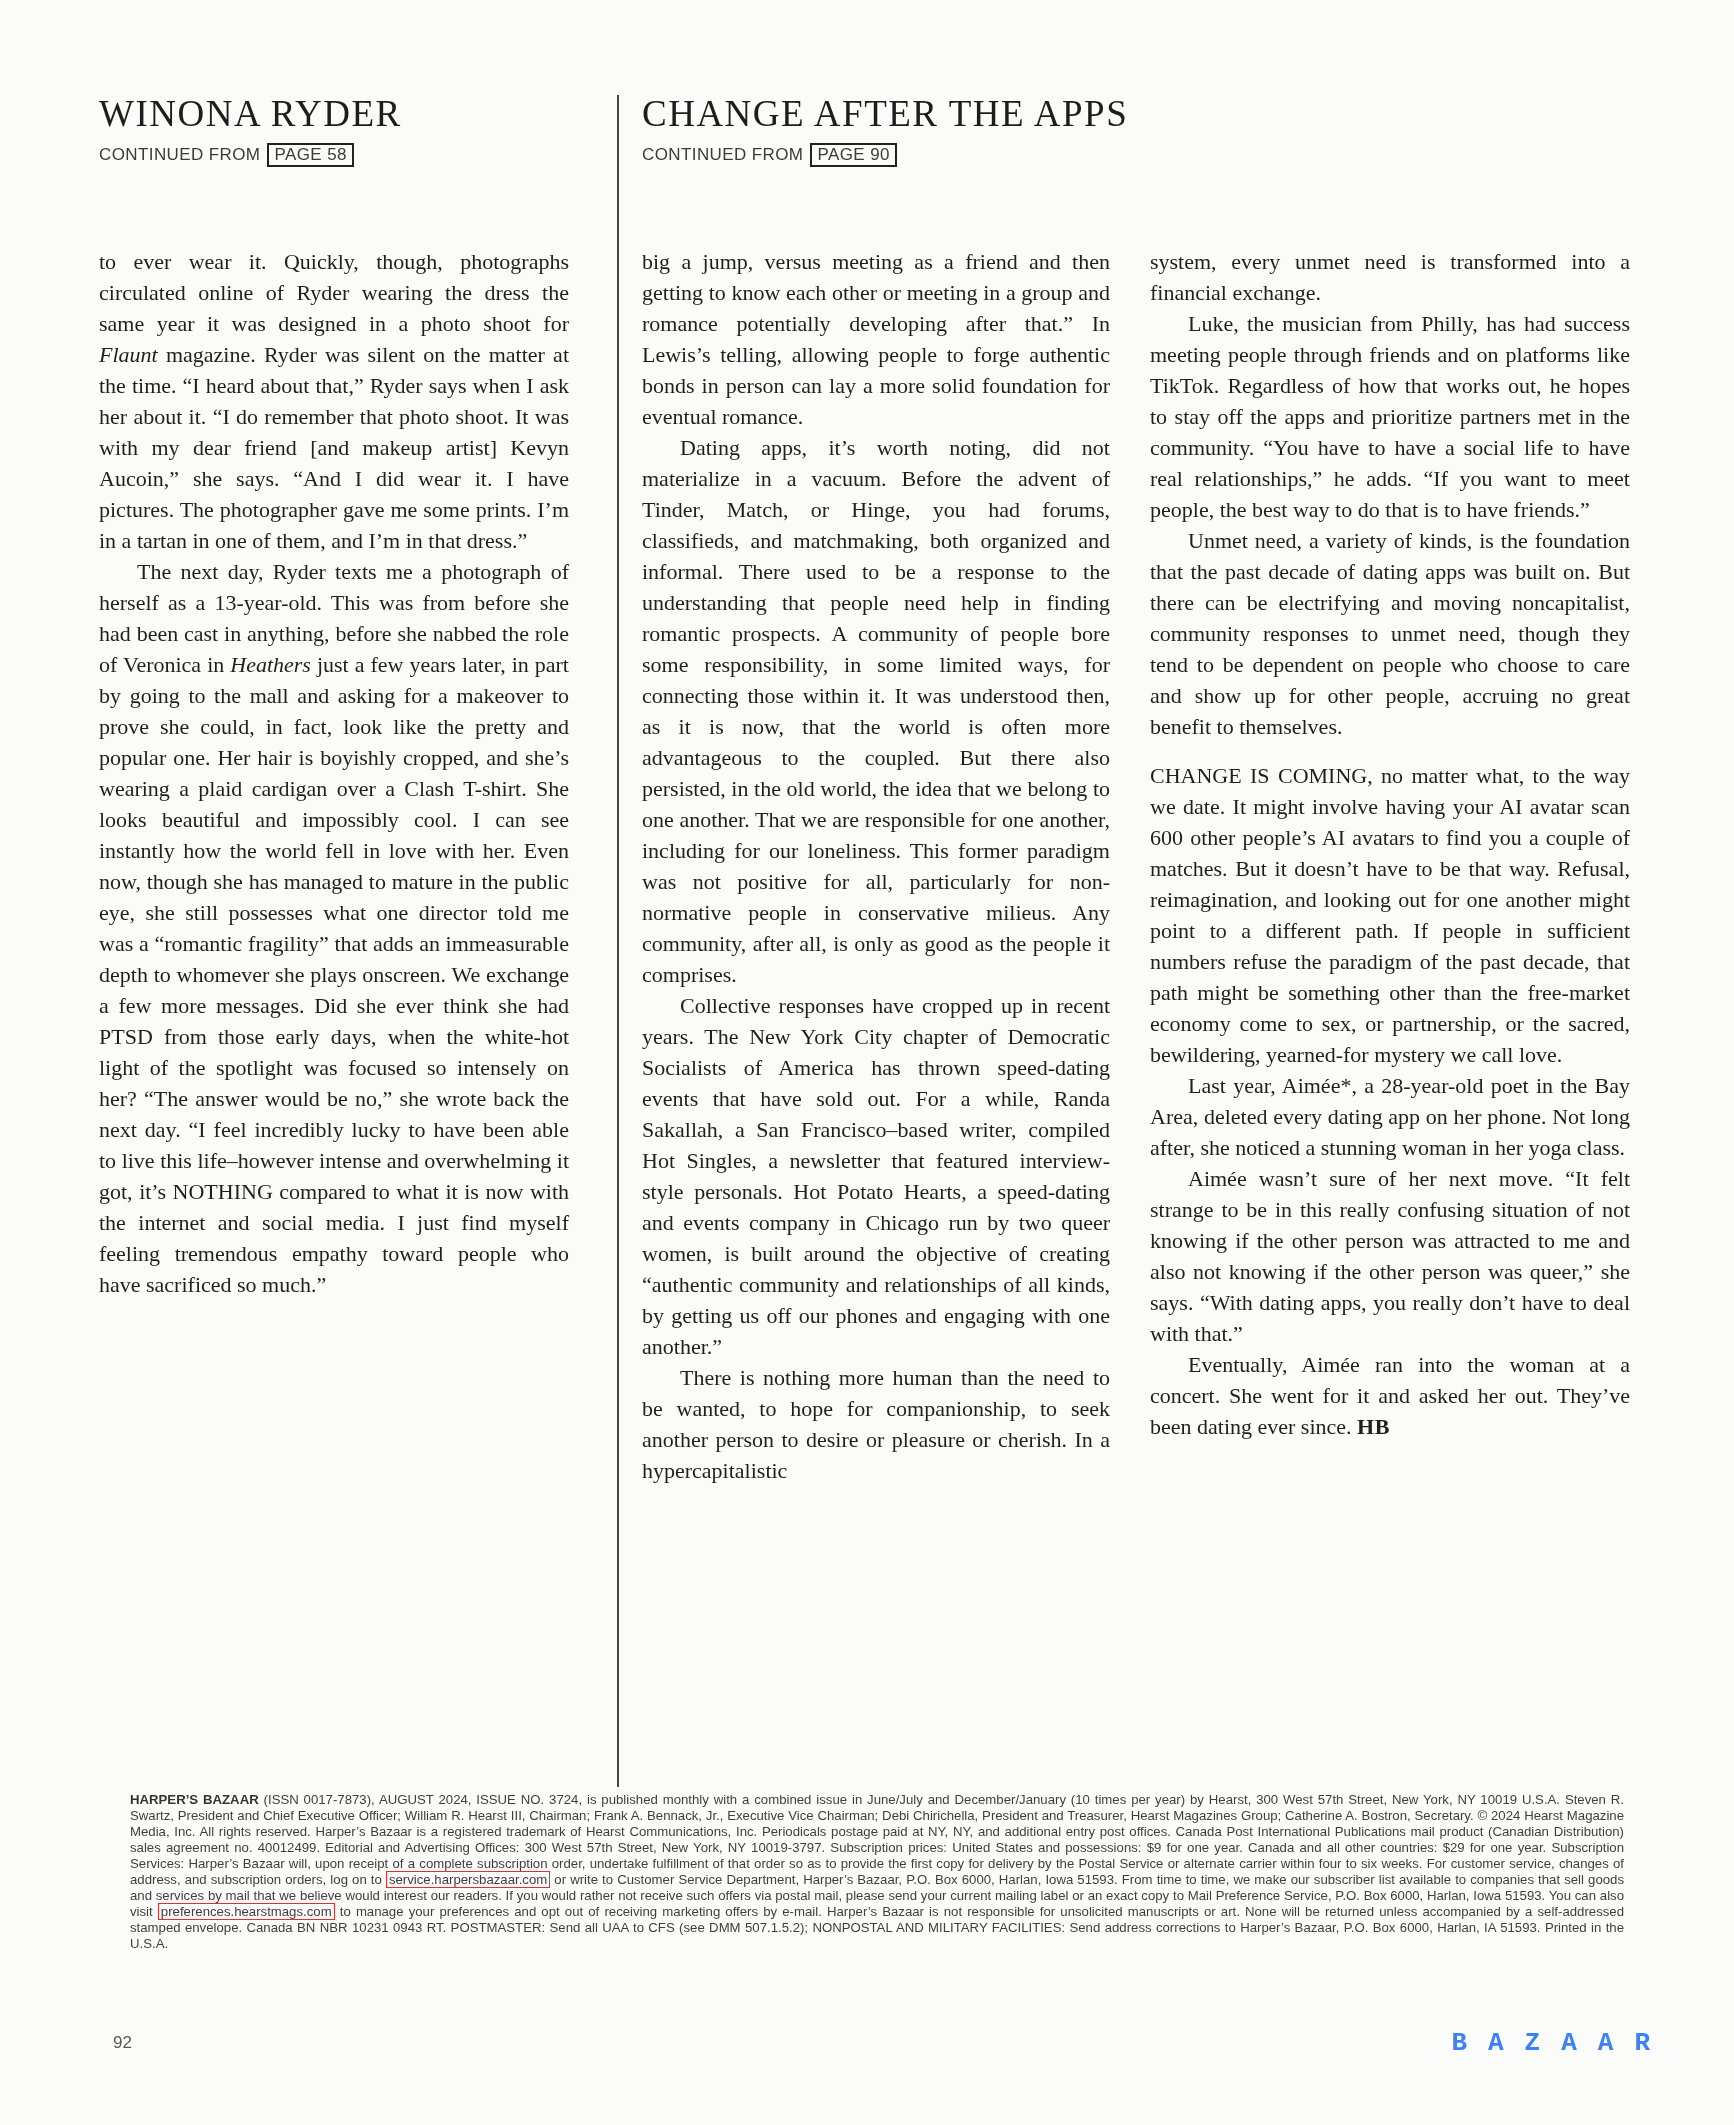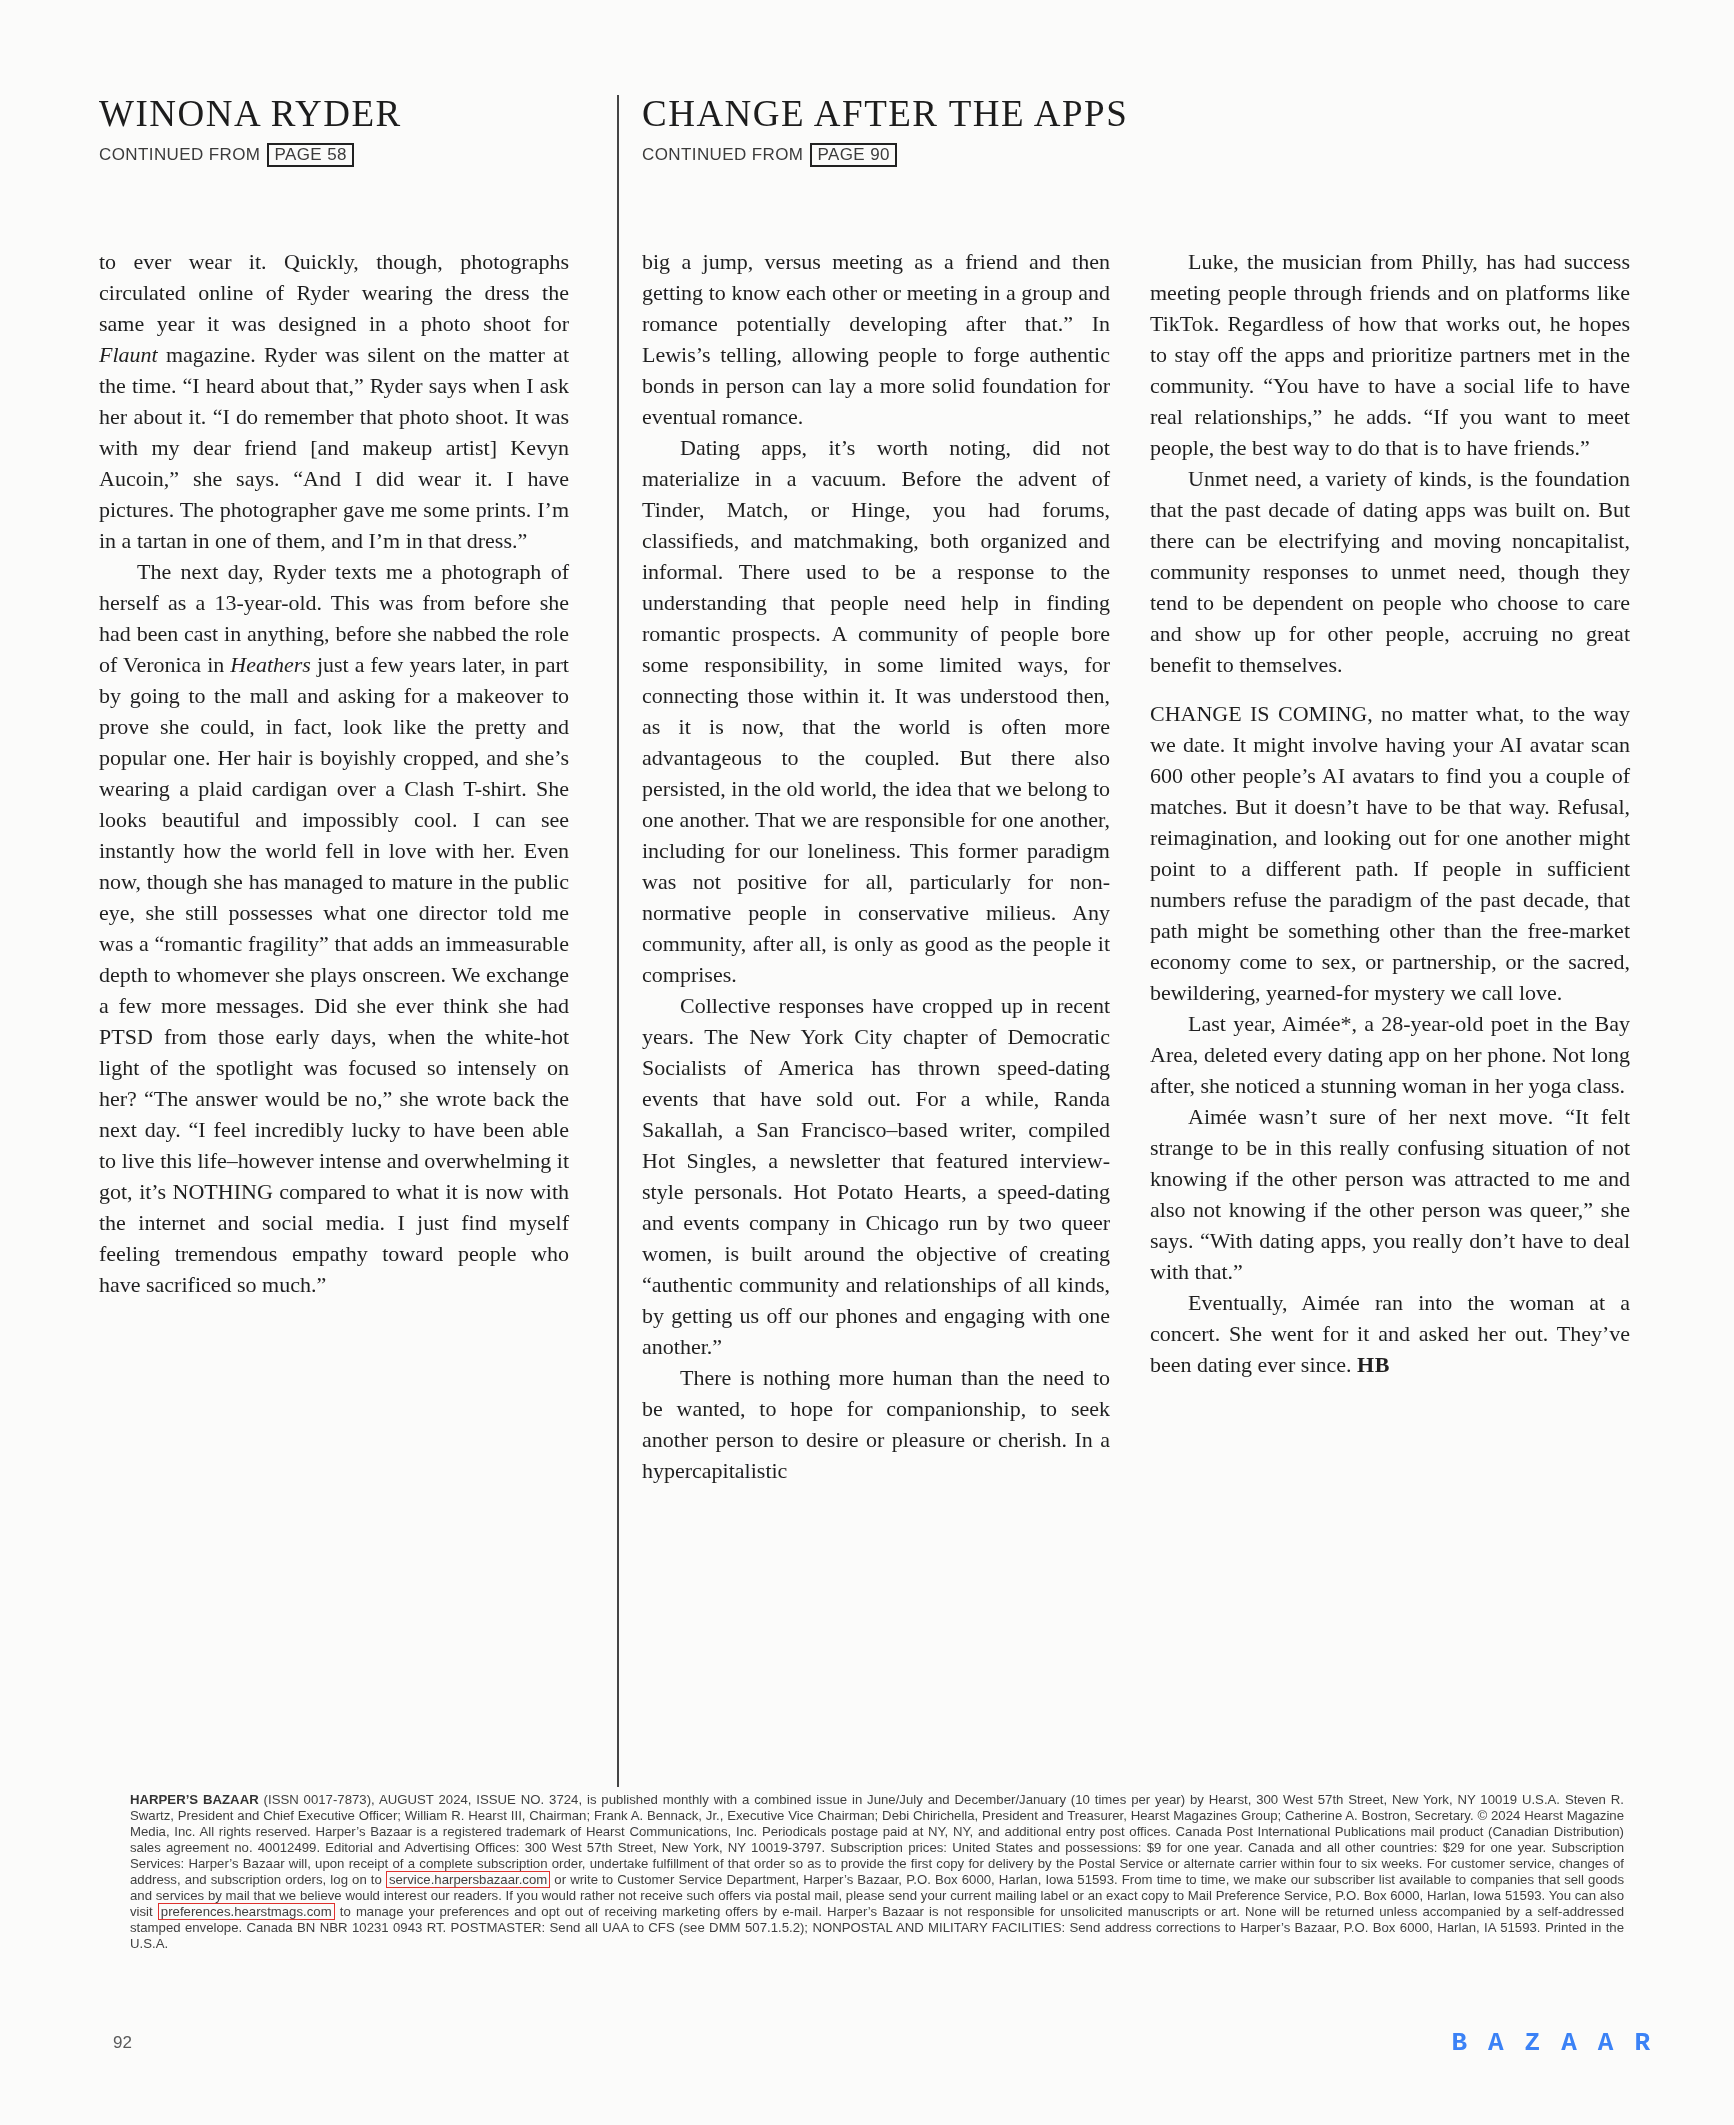--- a/index.html
+++ b/index.html
@@ -74,20 +74,21 @@
     <p class="para">to ever wear it. Quickly, though, photographs circulated online of Ryder wearing the dress the same year it was designed in a photo shoot for <i>Flaunt</i> magazine. Ryder was silent on the matter at the time. “I heard about that,” Ryder says when I ask her about it. “I do remember that photo shoot. It was with my dear friend [and makeup artist] Kevyn Aucoin,” she says. “And I did wear it. I have pictures. The photographer gave me some prints. I’m in a tartan in one of them, and I’m in that dress.”</p>
     <p class="para indent">The next day, Ryder texts me a photograph of herself as a 13-year-old. This was from before she had been cast in anything, before she nabbed the role of Veronica in <i>Heathers</i> just a few years later, in part by going to the mall and asking for a makeover to prove she could, in fact, look like the pretty and popular one. Her hair is boyishly cropped, and she’s wearing a plaid cardigan over a Clash T-shirt. She looks beautiful and impossibly cool. I can see instantly how the world fell in love with her. Even now, though she has managed to mature in the public eye, she still possesses what one director told me was a “romantic fragility” that adds an immeasurable depth to whomever she plays onscreen. We exchange a few more messages. Did she ever think she had PTSD from those early days, when the white-hot light of the spotlight was focused so intensely on her? “The answer would be no,” she wrote back the next day. “I feel incredibly lucky to have been able to live this life–however intense and overwhelming it got, it’s NOTHING compared to what it is now with the internet and social media. I just find myself feeling tremendous empathy toward people who have sacrificed so much.”</p>
   </div>
 <div id="col2" class="bodycol">
     <p class="para">big a jump, versus meeting as a friend and then getting to know each other or meeting in a group and romance potentially developing after that.” In Lewis’s telling, allowing people to forge authentic bonds in person can lay a more solid foundation for eventual romance.</p>
     <p class="para indent">Dating apps, it’s worth noting, did not materialize in a vacuum. Before the advent of Tinder, Match, or Hinge, you had forums, classifieds, and matchmaking, both organized and informal. There used to be a response to the understanding that people need help in finding romantic prospects. A community of people bore some responsibility, in some limited ways, for connecting those within it. It was understood then, as it is now, that the world is often more advantageous to the coupled. But there also persisted, in the old world, the idea that we belong to one another. That we are responsible for one another, including for our loneliness. This former paradigm was not positive for all, particularly for non-normative people in conservative milieus. Any community, after all, is only as good as the people it comprises.</p>
     <p class="para indent">Collective responses have cropped up in recent years. The New York City chapter of Democratic Socialists of America has thrown speed-dating events that have sold out. For a while, Randa Sakallah, a San Francisco–based writer, compiled Hot Singles, a newsletter that featured interview-style personals. Hot Potato Hearts, a speed-dating and events company in Chicago run by two queer women, is built around the objective of creating “authentic community and relationships of all kinds, by getting us off our phones and engaging with one another.”</p>
     <p class="para indent">There is nothing more human than the need to be wanted, to hope for companionship, to seek another person to desire or pleasure or cherish. In a hypercapitalistic</p>
   </div>
 <div id="col3" class="bodycol">
+    <p class="para">system, every unmet need is transformed into a financial exchange.</p>
     <p class="para indent">Luke, the musician from Philly, has had success meeting people through friends and on platforms like TikTok. Regardless of how that works out, he hopes to stay off the apps and prioritize partners met in the community. “You have to have a social life to have real relationships,” he adds. “If you want to meet people, the best way to do that is to have friends.”</p>
     <p class="para indent">Unmet need, a variety of kinds, is the foundation that the past decade of dating apps was built on. But there can be electrifying and moving noncapitalist, community responses to unmet need, though they tend to be dependent on people who choose to care and show up for other people, accruing no great benefit to themselves.</p>
     <p class="para sb">CHANGE IS COMING, no matter what, to the way we date. It might involve having your AI avatar scan 600 other people’s AI avatars to find you a couple of matches. But it doesn’t have to be that way. Refusal, reimagination, and looking out for one another might point to a different path. If people in sufficient numbers refuse the paradigm of the past decade, that path might be something other than the free-market economy come to sex, or partnership, or the sacred, bewildering, yearned-for mystery we call love.</p>
     <p class="para indent">Last year, Aimée*, a 28-year-old poet in the Bay Area, deleted every dating app on her phone. Not long after, she noticed a stunning woman in her yoga class.</p>
     <p class="para indent">Aimée wasn’t sure of her next move. “It felt strange to be in this really confusing situation of not knowing if the other person was attracted to me and also not knowing if the other person was queer,” she says. “With dating apps, you really don’t have to deal with that.”</p>
     <p class="para indent">Eventually, Aimée ran into the woman at a concert. She went for it and asked her out. They’ve been dating ever since. <b>HB</b></p>
   </div>
 
 <div id="legal"><span class="seg-bold">HARPER’S BAZAAR</span><span class="seg-normal"> (ISSN 0017-7873), AUGUST 2024, ISSUE NO. 3724, is published monthly with a combined issue in June/July and December/January (10 times per year) by Hearst, 300 West 57th Street, New York, NY 10019 U.S.A. Steven R. Swartz, President and Chief Executive Officer; William R. Hearst III, Chairman; Frank A. Bennack, Jr., Executive Vice Chairman; Debi Chirichella, President and Treasurer, Hearst Magazines Group; Catherine A. Bostron, Secretary. © 2024 Hearst Magazine Media, Inc. All rights reserved. Harper’s Bazaar is a registered trademark of Hearst Communications, Inc. Periodicals postage paid at NY, NY, and additional entry post offices. Canada Post International Publications mail product (Canadian Distribution) sales agreement no. 40012499. Editorial and Advertising Offices: 300 West 57th Street, New York, NY 10019-3797. Subscription prices: United States and possessions: $9 for one year. Canada and all other countries: $29 for one year. Subscription Services: Harper’s Bazaar will, upon receipt of a complete subscription order, undertake fulfillment of that order so as to provide the first copy for delivery by the Postal Service or alternate carrier within four to six weeks. For customer service, changes of address, and subscription orders, log on to </span><span class="seg-redbox">service.harpersbazaar.com</span><span class="seg-normal"> or write to Customer Service Department, Harper’s Bazaar, P.O. Box 6000, Harlan, Iowa 51593. From time to time, we make our subscriber list available to companies that sell goods and services by mail that we believe would interest our readers. If you would rather not receive such offers via postal mail, please send your current mailing label or an exact copy to Mail Preference Service, P.O. Box 6000, Harlan, Iowa 51593. You can also visit </span><span class="seg-redbox">preferences.hearstmags.com</span><span class="seg-normal"> to manage your preferences and opt out of receiving marketing offers by e-mail. Harper’s Bazaar is not responsible for unsolicited manuscripts or art. None will be returned unless accompanied by a self-addressed stamped envelope. Canada BN NBR 10231 0943 RT. POSTMASTER: Send all UAA to CFS (see DMM 507.1.5.2); NONPOSTAL AND MILITARY FACILITIES: Send address corrections to Harper’s Bazaar, P.O. Box 6000, Harlan, IA 51593. Printed in the U.S.A.</span></div>
 

